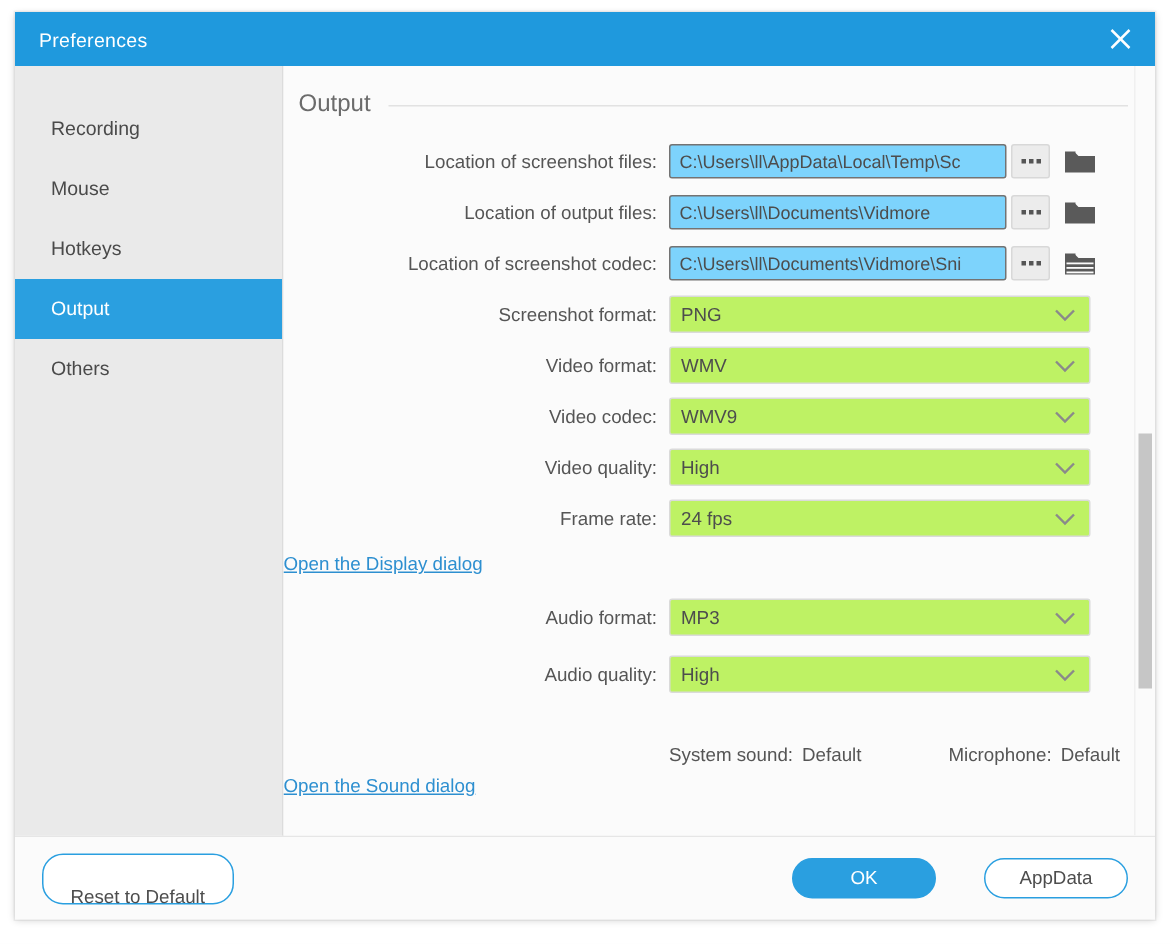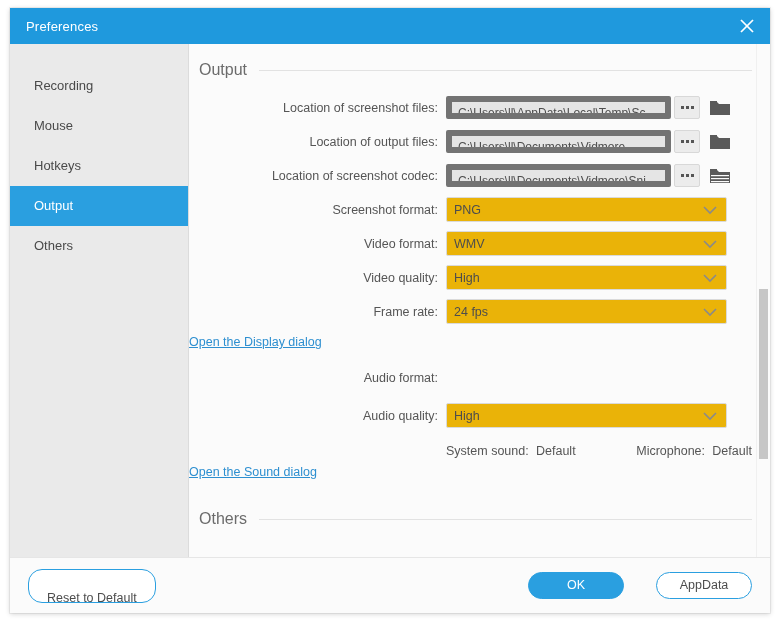--- a/index.html
+++ b/index.html
@@ -132,22 +132,22 @@
     color: #555555;
     padding-right: 8px;
     box-sizing: border-box;
     white-space: nowrap;
   }
 
   
   .field {
     height: 23px;
     line-height: 23px;
-    background: #e5e5e5;
-    border: 6px solid #737373;
+    background: #7dd3fc;
+    border: 1px solid #737373;
     border-radius: 2px;
     font-size: 12px;
     color: #4d4d4d;
     padding: 0 6px;
     box-sizing: border-box;
     width: 225px;
     overflow: hidden;
     white-space: nowrap;
   }
   .dots-btn {
@@ -175,21 +175,21 @@
     height: 20px;
     cursor: pointer;
     display: flex;
     align-items: center;
   }
 
   
   .select {
     width: 281px;
     height: 25px;
-    background: #eab308;
+    background: #bef264;
     border: 1px solid #dadada;
     border-radius: 2px;
     box-sizing: border-box;
     display: flex;
     align-items: center;
     justify-content: space-between;
     padding: 0 8px 0 7px;
     font-size: 12.5px;
     color: #4d4d4d;
     cursor: pointer;
@@ -206,23 +206,22 @@
     color: #2d8fd0;
     text-decoration: underline;
     cursor: pointer;
   }
 
   .sound-row {
     display: flex;
     align-items: center;
     font-size: 12.5px;
     color: #555555;
-    margin-top: 14px;
+    margin-top: 32px;
     padding-left: 257px;
-    justify-content: space-between;
   }
   .sound-row .sr-label { margin-right: 6px; }
   .sound-row .sr-val { color: #555; }
   .sound-row .gap { width: 58px; }
 
   
   .scrollbar {
     position: absolute;
     right: 0;
     top: 0;
@@ -387,20 +386,29 @@
           <div class="row">
             <div class="lbl">Video format:</div>
             <div class="select">
               <span>WMV</span>
               <svg class="chev" width="16" height="10" viewBox="0 0 16 10">
                 <polyline points="2,2 8,8 14,2" fill="none" stroke="#8a8a8a" stroke-width="1.6"></polyline>
               </svg>
             </div>
           </div>
 
+          <div class="row">
+            <div class="lbl">Video codec:</div>
+            <div class="select">
+              <span>WMV9</span>
+              <svg class="chev" width="16" height="10" viewBox="0 0 16 10">
+                <polyline points="2,2 8,8 14,2" fill="none" stroke="#8a8a8a" stroke-width="1.6"></polyline>
+              </svg>
+            </div>
+          </div>
 
           <div class="row">
             <div class="lbl">Video quality:</div>
             <div class="select">
               <span>High</span>
               <svg class="chev" width="16" height="10" viewBox="0 0 16 10">
                 <polyline points="2,2 8,8 14,2" fill="none" stroke="#8a8a8a" stroke-width="1.6"></polyline>
               </svg>
             </div>
           </div>
@@ -414,20 +422,26 @@
               </svg>
             </div>
           </div>
 
           <div class="link-row">
             <span class="link">Open the Display dialog</span>
           </div>
 
           <div class="row" style="margin-top:14px">
             <div class="lbl">Audio format:</div>
+            <div class="select">
+              <span>MP3</span>
+              <svg class="chev" width="16" height="10" viewBox="0 0 16 10">
+                <polyline points="2,2 8,8 14,2" fill="none" stroke="#8a8a8a" stroke-width="1.6"></polyline>
+              </svg>
+            </div>
           </div>
 
           <div class="row" style="margin-top:9px">
             <div class="lbl">Audio quality:</div>
             <div class="select">
               <span>High</span>
               <svg class="chev" width="16" height="10" viewBox="0 0 16 10">
                 <polyline points="2,2 8,8 14,2" fill="none" stroke="#8a8a8a" stroke-width="1.6"></polyline>
               </svg>
             </div>

